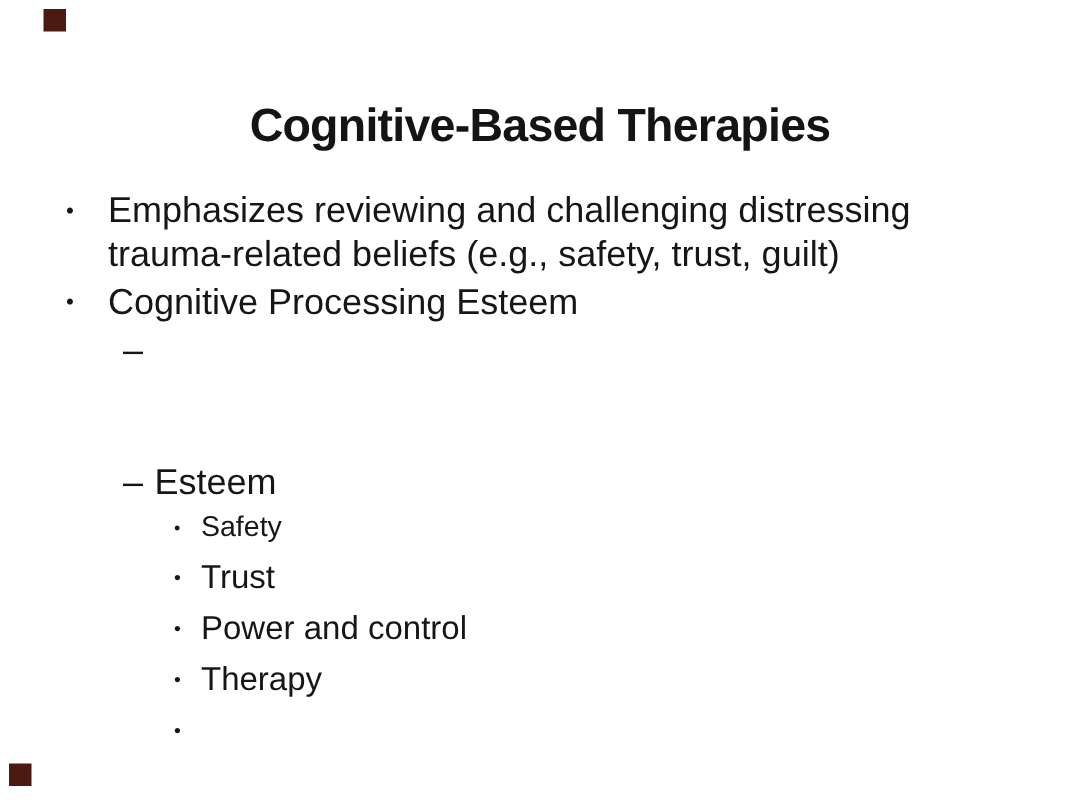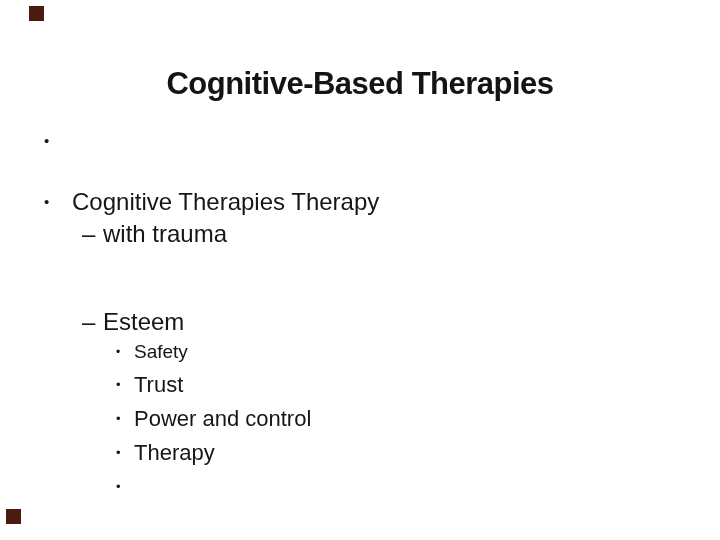--- a/index.html
+++ b/index.html
@@ -68,34 +68,35 @@
 <div class="slide">
 
   <div class="accent-square top" style="background: rgb(75, 26, 17);"></div>
   <div class="accent-square bottom" style="background: rgb(75, 26, 17);"></div>
 
   <h1 class="slide-title">Cognitive-Based Therapies</h1>
 
   <div class="row lvl1 pos-b1">
     <span class="marker">•</span>
     <span class="text">
+      <span>Emphasizes reviewing and challenging distressing</span>
+      <span>trauma-related beliefs (e.g., safety, trust, guilt)</span>
     </span>
   </div>
 
   <div class="row lvl1 pos-b2">
     <span class="marker">•</span>
     <span class="text">
-      <span>Cognitive Therapies Therapy</span>
+      <span>Cognitive Processing Esteem</span>
     </span>
   </div>
 
   <div class="row lvl2 pos-b3">
     <span class="marker">–</span>
     <span class="text">
-      <span>with trauma</span>
     </span>
   </div>
 
   <div class="row lvl2 pos-b4">
     <span class="marker">–</span>
     <span class="text">
       <span>Esteem</span>
     </span>
   </div>
 

